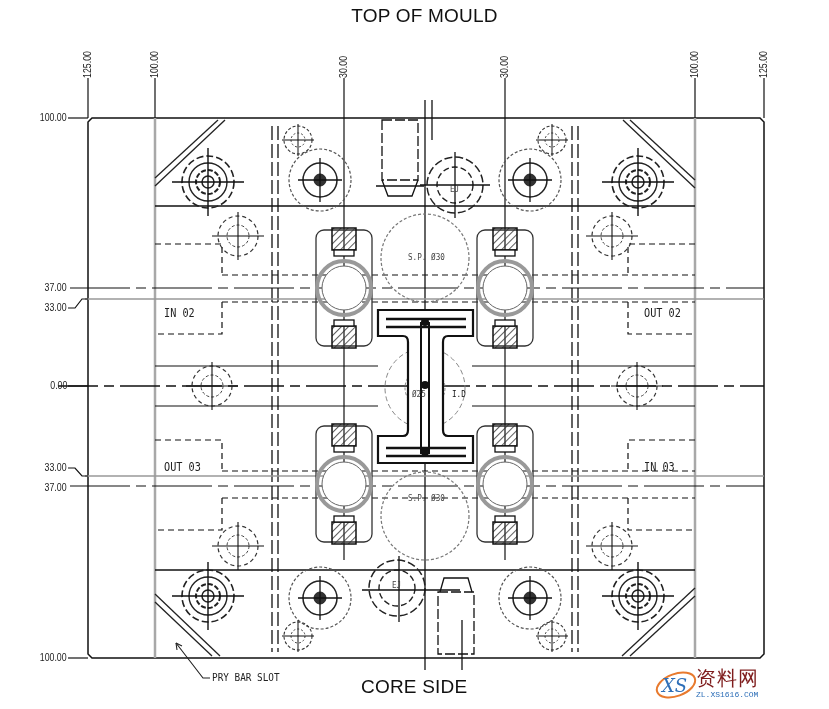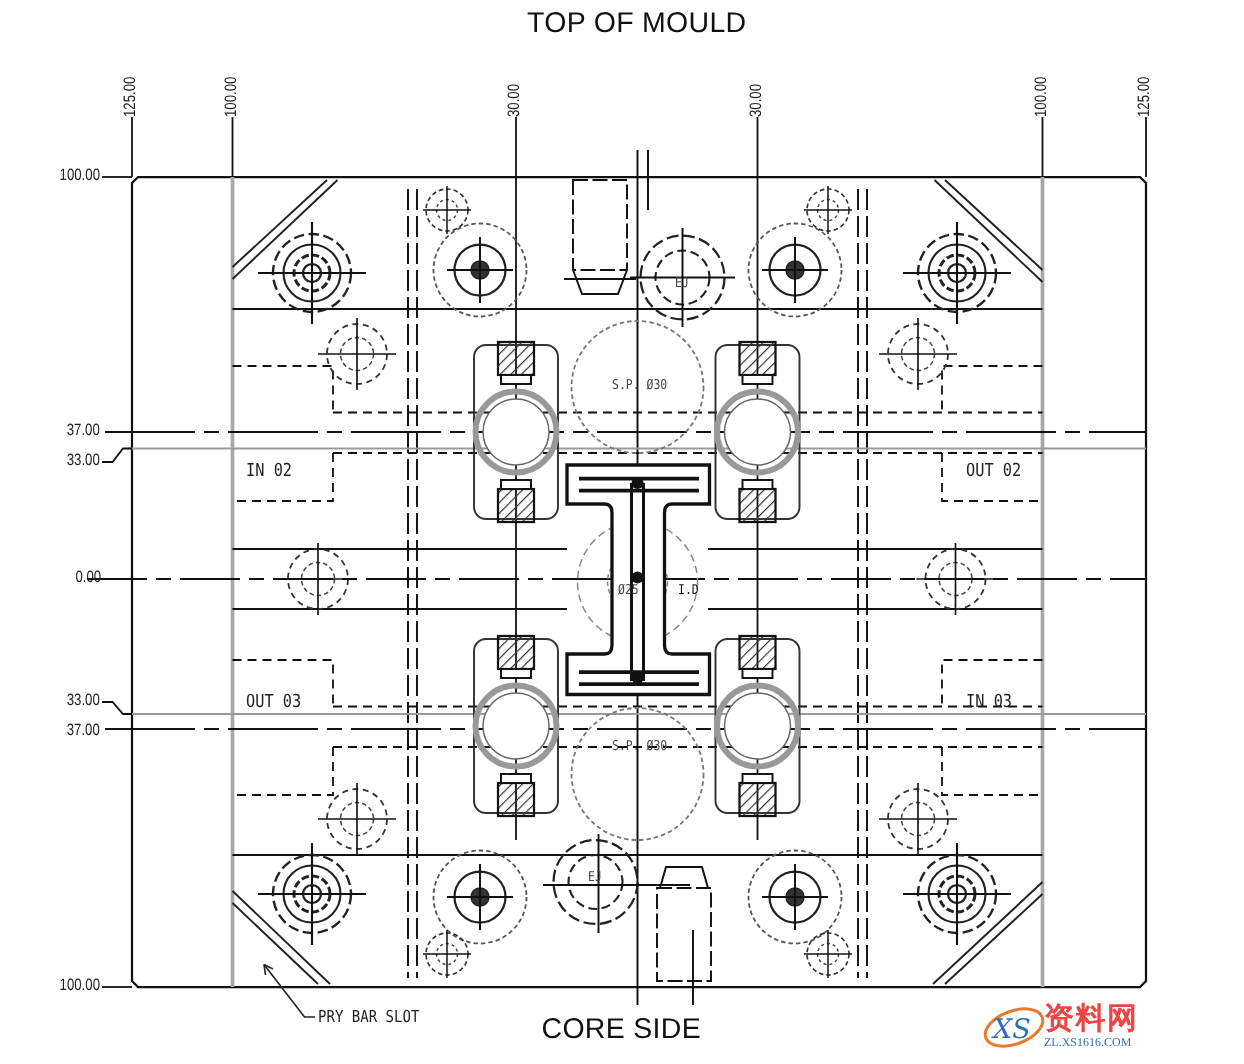--- a/index.html
+++ b/index.html
@@ -6,22 +6,22 @@
   body { width: 829px; height: 709px; position: relative; overflow: hidden; font-family: "Liberation Sans", sans-serif; }
   .title { position: absolute; font-family: "Liberation Sans", sans-serif; font-size: 19px; color: #111; letter-spacing: 0.2px; }
   #title-top { left: 0; width: 849px; text-align: center; top: 5px; }
   #title-bottom { left: 361px; top: 676px; }
   .dim-label { position: absolute; font-family: "Liberation Sans Narrow", "Liberation Sans", sans-serif; font-size: 11px; color: #222; transform: scaleX(0.8); transform-origin: right center; }
   .dim-label-v { position: absolute; font-family: "Liberation Sans", sans-serif; font-size: 11px; color: #222; transform: rotate(-90deg) scaleX(0.8); transform-origin: left top; white-space: nowrap; }
   .note { position: absolute; font-family: "DejaVu Sans Mono", monospace; font-size: 12px; color: #222; transform: scaleX(0.85); transform-origin: left center; white-space: nowrap; }
   .small-note { position: absolute; font-family: "DejaVu Sans Mono", monospace; font-size: 9px; color: #444; transform: scaleX(0.85); transform-origin: left center; white-space: nowrap; }
   svg#drawing { position: absolute; left: 0; top: 0; }
   .watermark { position: absolute; left: 654px; top: 665px; width: 140px; height: 40px; }
-  .wm-text { position: absolute; left: 42px; top: 0px; font-family: "DejaVu Sans", sans-serif; font-size: 20px; font-weight: bold; color: #ef4444; letter-spacing: 1px; }
-  .wm-url { position: absolute; left: 42px; top: 25px; font-family: Liberation Serif, serif; font-size: 8px; color: #2e6fb8; }
+  .wm-text { position: absolute; left: 42px; top: 0px; font-family: "DejaVu Sans", sans-serif; font-size: 20px; font-weight: normal; color: #7f1d1d; letter-spacing: 1px; }
+  .wm-url { position: absolute; left: 42px; top: 25px; font-family: Liberation Mono, monospace; font-size: 8px; color: #2e6fb8; }
 </style>
 </head>
 <body>
 
 <div id="title-top" class="title">TOP OF MOULD</div>
 <div id="title-bottom" class="title">CORE SIDE</div>
 
 <svg id="drawing" width="829" height="709" viewBox="0 0 829 709">
   <defs>
     <pattern id="hatch" width="5" height="5" patternUnits="userSpaceOnUse" patternTransform="rotate(45)">

